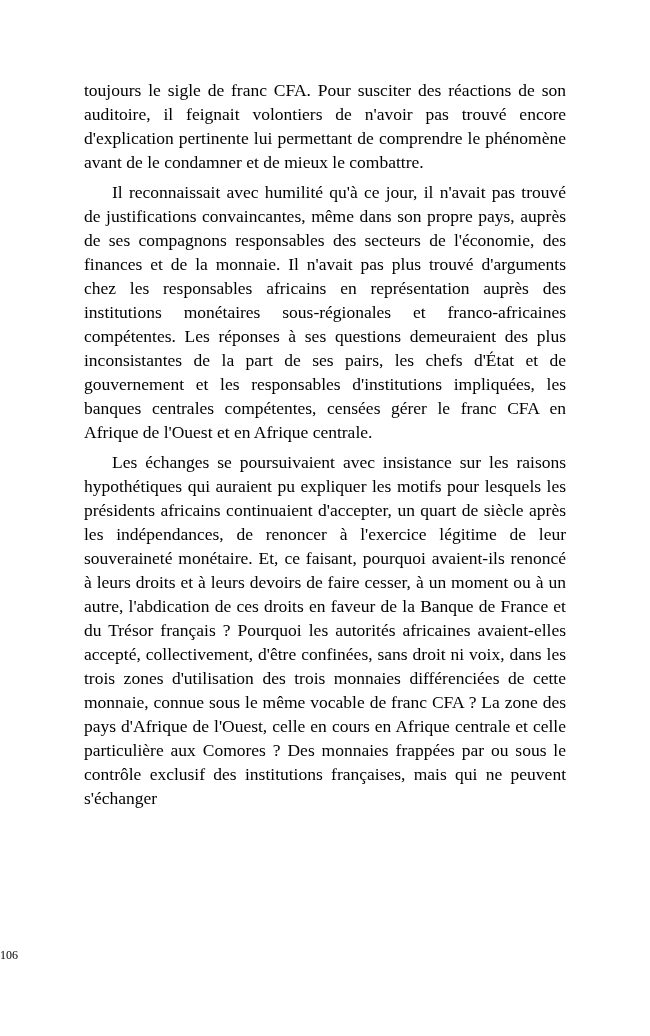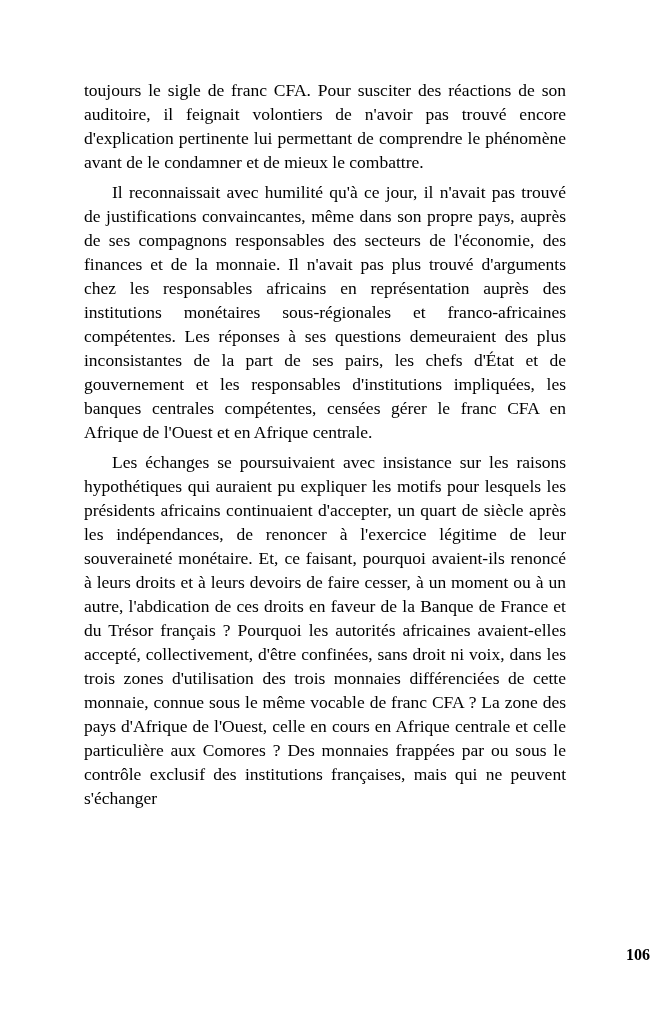--- a/index.html
+++ b/index.html
@@ -39,24 +39,23 @@
     text-indent: 28px;
   }
   .para.no-indent {
     text-indent: 0;
   }
   .page-number {
     position: absolute;
     left: 0;
     width: 650px;
     top: 945px;
-    text-align: right;
-    font-size: 16px;
+    text-align: left;
+    font-size: 12px;
     line-height: 20px;
-    font-weight: bold;
   }
 </style>
 </head>
 <body>
 
 <div class="page">
   <div class="text-block">
     <p class="para no-indent">toujours le sigle de franc CFA. Pour susciter des réactions de son auditoire, il feignait volontiers de n'avoir pas trouvé encore d'explication pertinente lui permettant de comprendre le phénomène avant de le condamner et de mieux le combattre.</p>
     <p class="para">Il reconnaissait avec humilité qu'à ce jour, il n'avait pas trouvé de justifications convaincantes, même dans son propre pays, auprès de ses compagnons responsables des secteurs de l'économie, des finances et de la monnaie. Il n'avait pas plus trouvé d'arguments chez les responsables africains en représentation auprès des institutions monétaires sous-régionales et franco-africaines compétentes. Les réponses à ses questions demeuraient des plus inconsistantes de la part de ses pairs, les chefs d'État et de gouvernement et les responsables d'institutions impliquées, les banques centrales compétentes, censées gérer le franc CFA en Afrique de l'Ouest et en Afrique centrale.</p>
     <p class="para">Les échanges se poursuivaient avec insistance sur les raisons hypothétiques qui auraient pu expliquer les motifs pour lesquels les présidents africains continuaient d'accepter, un quart de siècle après les indépendances, de renoncer à l'exercice légitime de leur souveraineté monétaire. Et, ce faisant, pourquoi avaient-ils renoncé à leurs droits et à leurs devoirs de faire cesser, à un moment ou à un autre, l'abdication de ces droits en faveur de la Banque de France et du Trésor français ? Pourquoi les autorités africaines avaient-elles accepté, collectivement, d'être confinées, sans droit ni voix, dans les trois zones d'utilisation des trois monnaies différenciées de cette monnaie, connue sous le même vocable de franc CFA ? La zone des pays d'Afrique de l'Ouest, celle en cours en Afrique centrale et celle particulière aux Comores ? Des monnaies frappées par ou sous le contrôle exclusif des institutions françaises, mais qui ne peuvent s'échanger</p>

